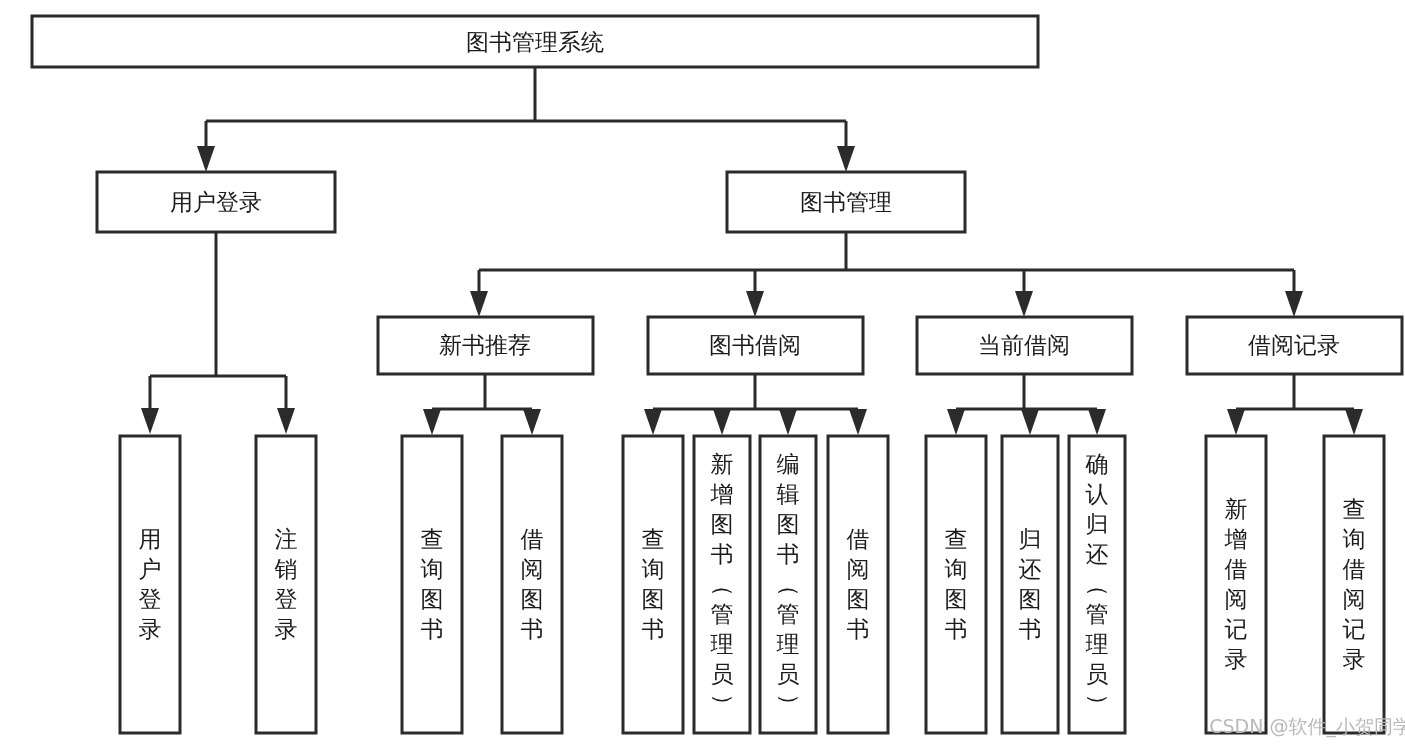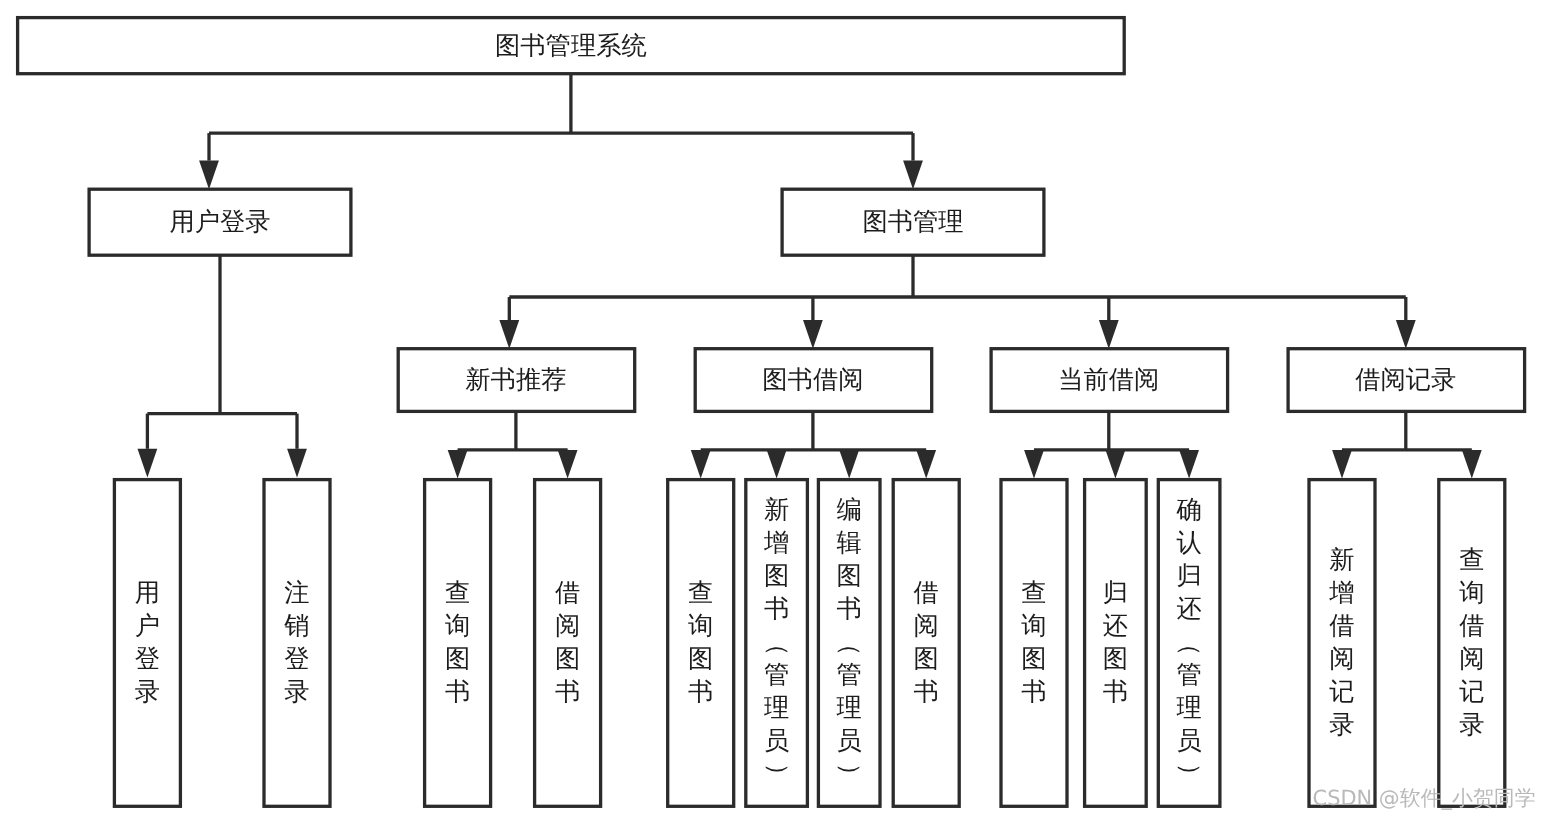--- a/index.html
+++ b/index.html
@@ -9,21 +9,21 @@
   }
   body {
     width: 1405px;
     height: 747px;
     font-family: "DejaVu Sans", "Liberation Sans", sans-serif;
     overflow: hidden;
     position: relative;
   }
   #diagram-root {
     position: absolute;
-    left: 0;
+    left: 16px;
     top: 0;
     width: 1375px;
     height: 747px;
   }
   svg.diagram {
     display: block;
     width: 1405px;
     height: 747px;
   }
   .node-rect {

